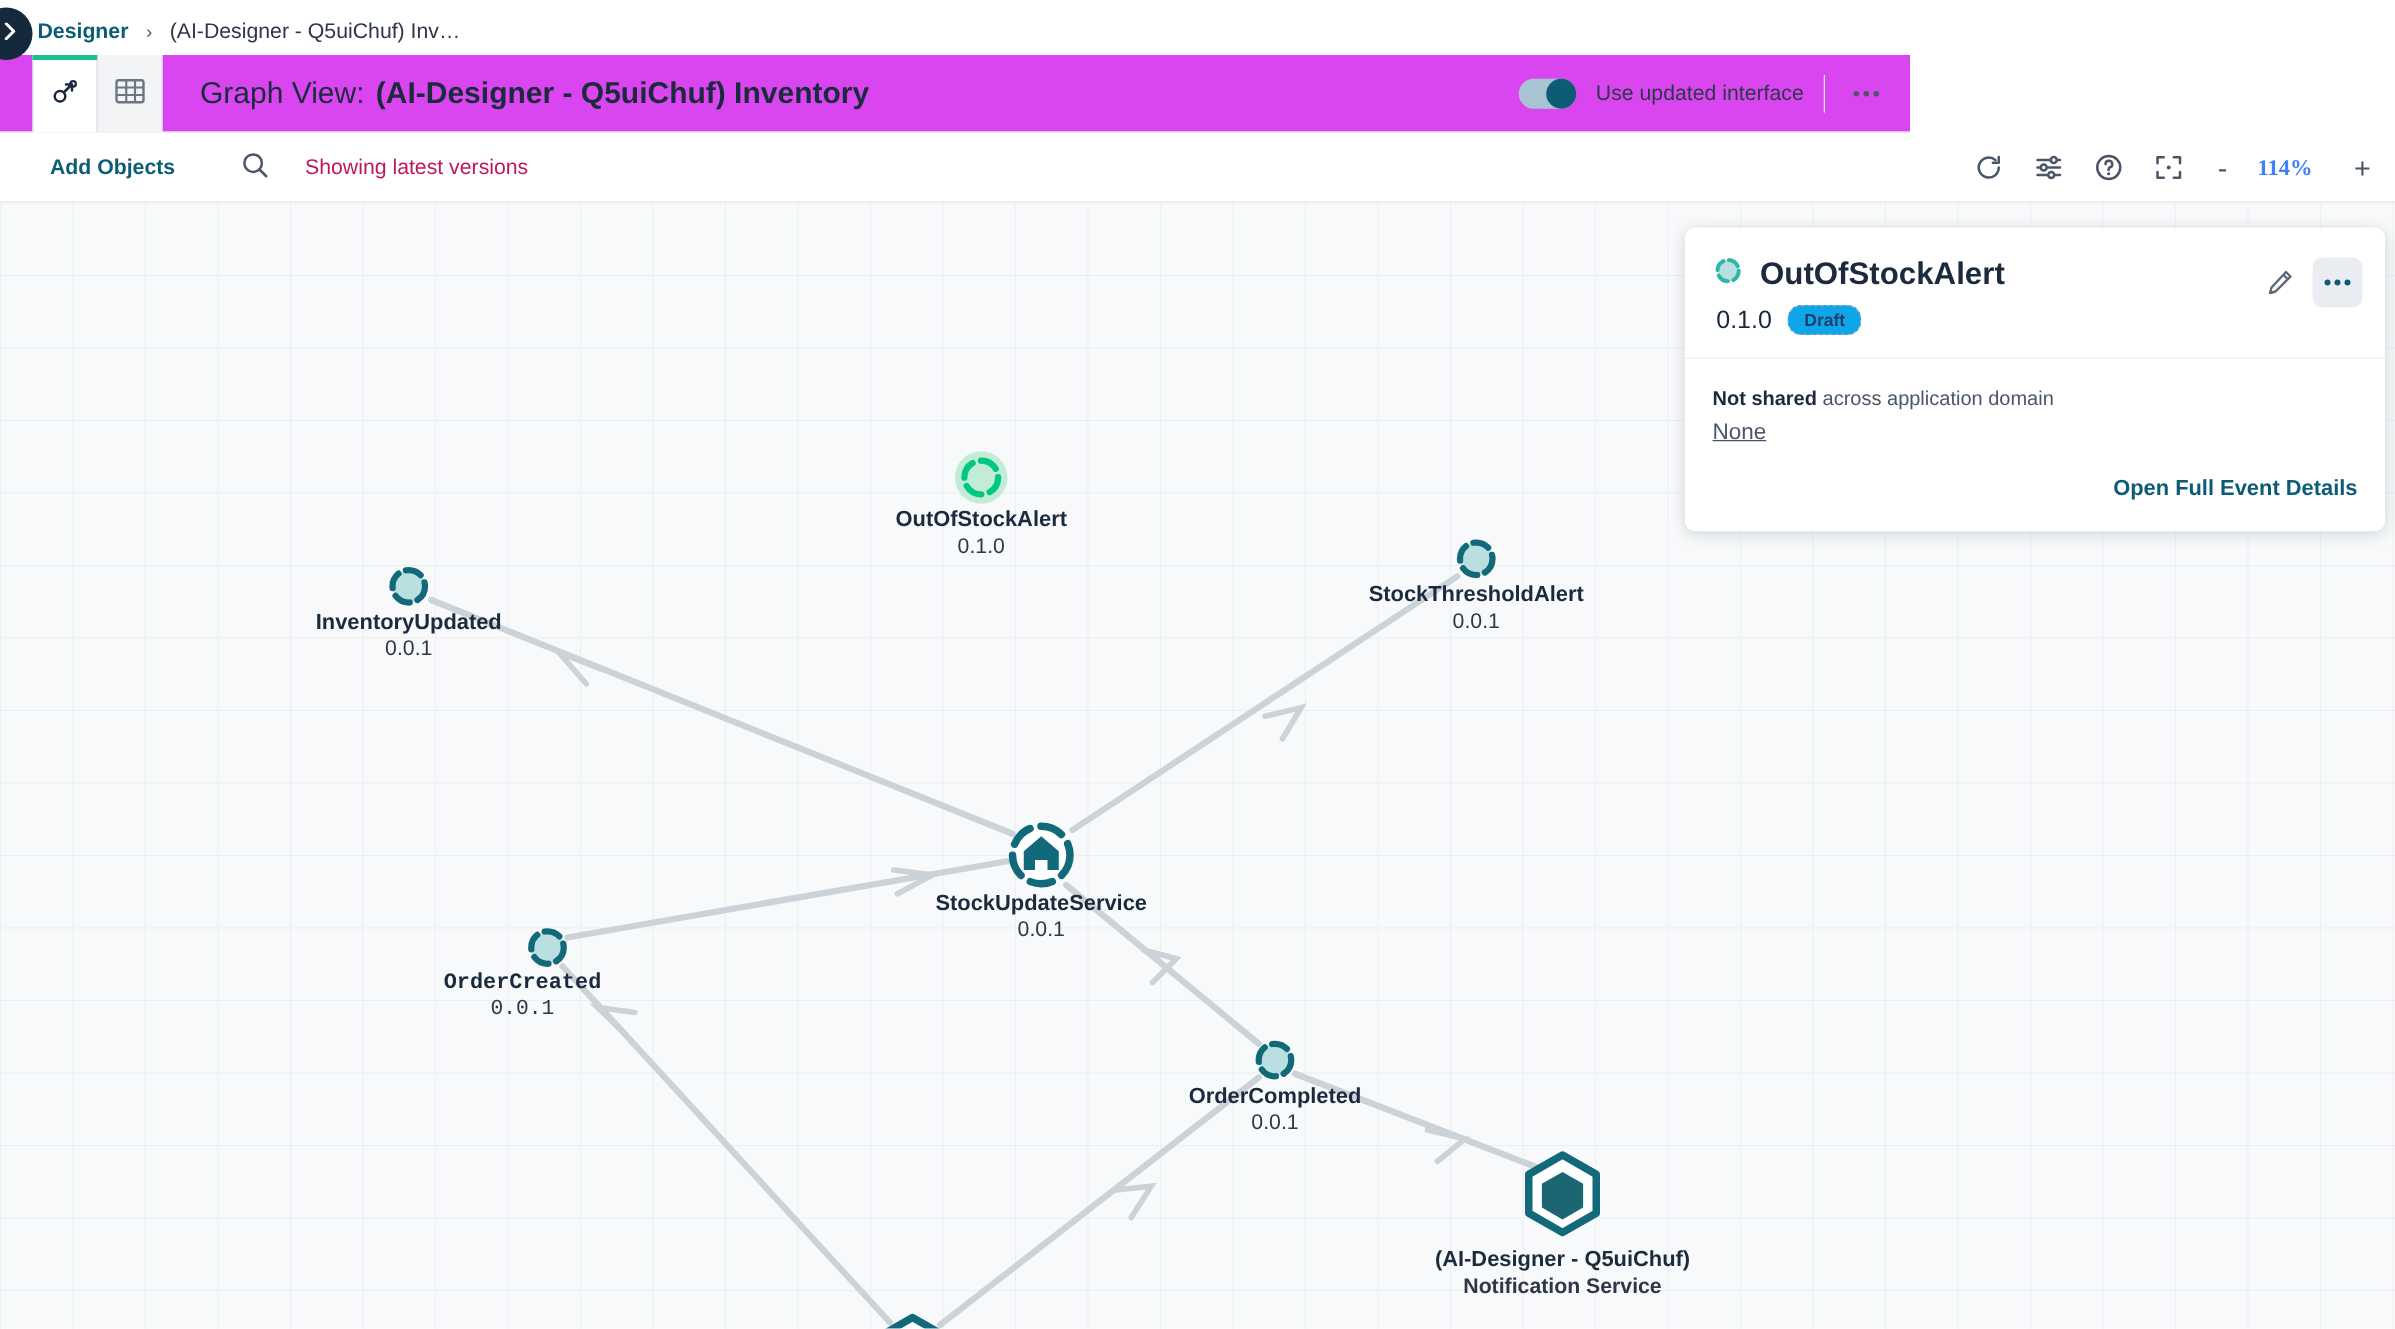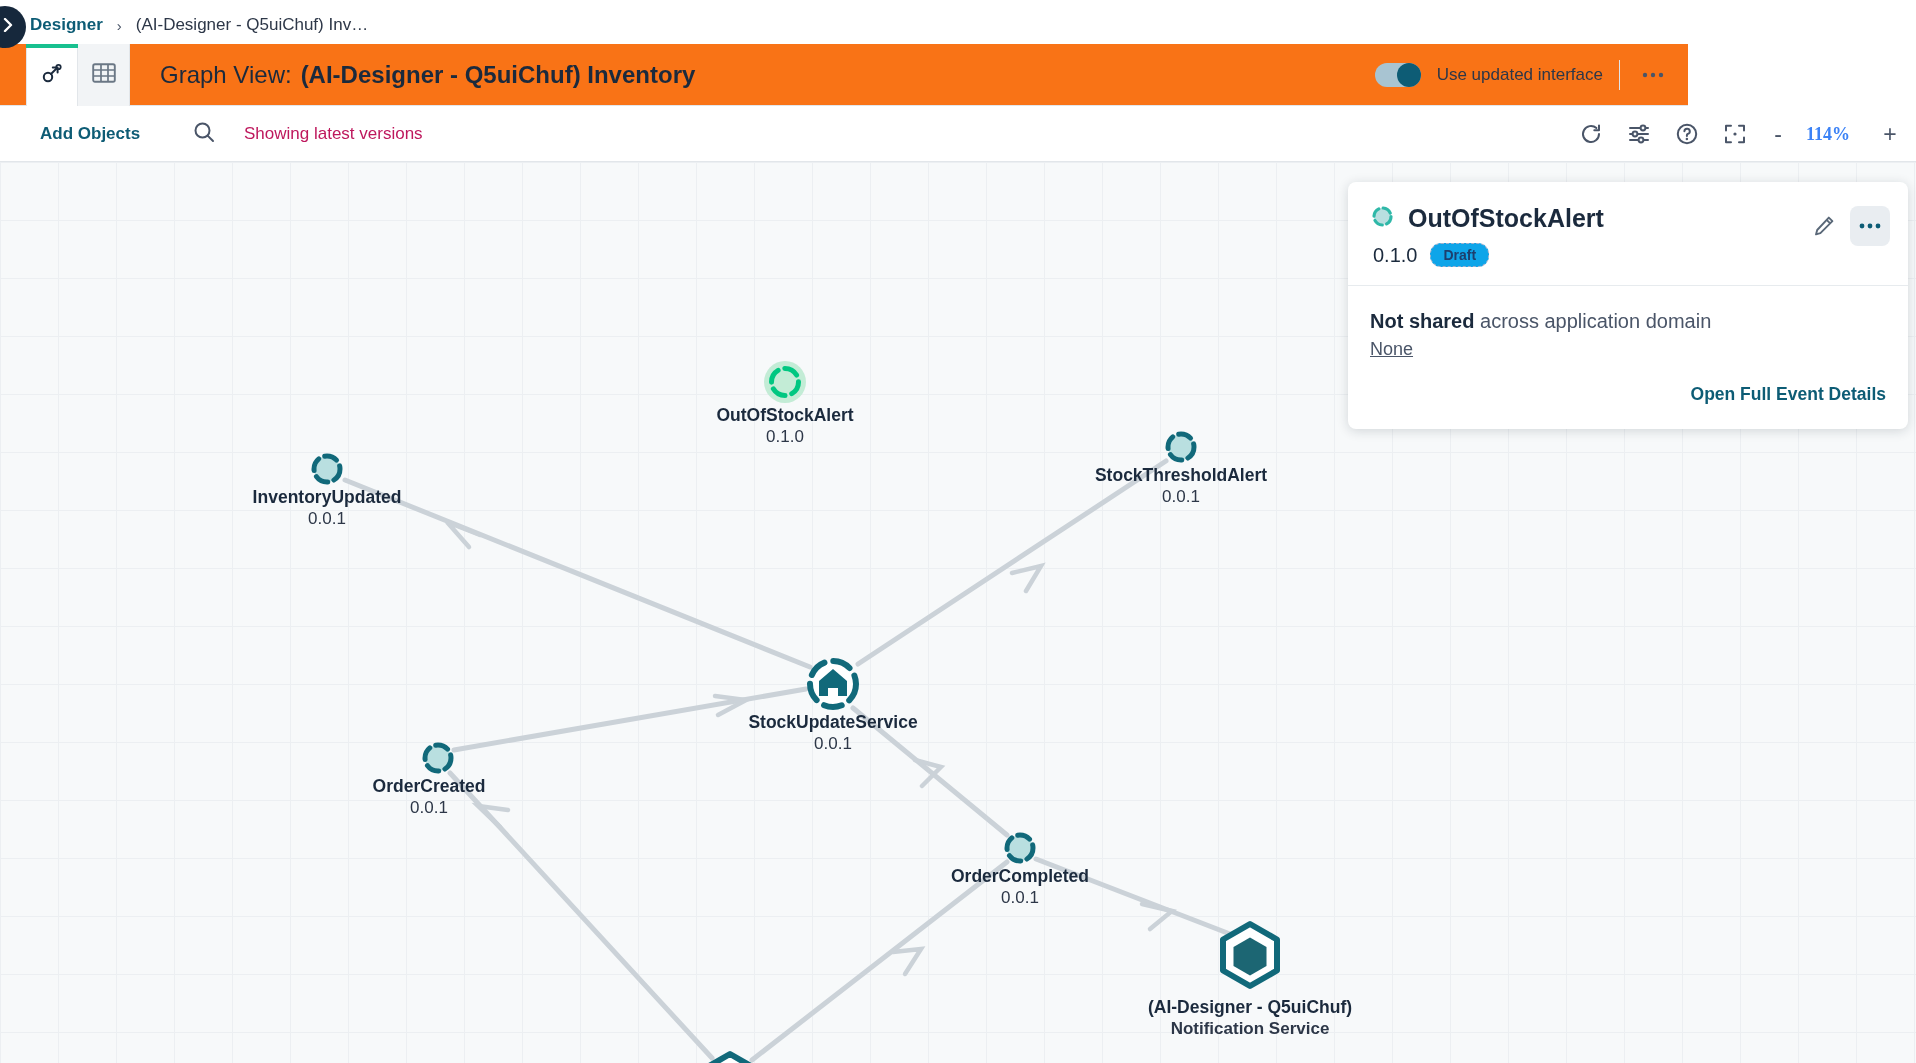--- a/index.html
+++ b/index.html
@@ -25,22 +25,22 @@
     position: absolute; left: 30px; top: 12px;
     display: flex; align-items: center; gap: 14px;
     font-size: 17px; height: 26px;
   }
   .crumb-link { color: #0d5c75; font-weight: 700; cursor: pointer; }
   .crumb-sep { color: #4a5568; font-size: 15px; }
   .crumb-current { color: #2d3748; font-weight: 400; }
 
   
   .header {
-    position: absolute; left: 0; top: 44px; width: 1688px; height: 62px;
-    border-bottom: 1px solid #e2e6ea; background: #f97316;
+    position: absolute; left: 0; top: 44px; width: 1528px; height: 62px;
+    border-bottom: 1px solid #e2e6ea; background: #d946ef;
   }
   .tabs { position: absolute; left: 26px; top: 0; display: flex; height: 62px; }
   .tab {
     width: 52px; height: 62px; display: flex; align-items: center; justify-content: center;
     position: relative; cursor: pointer; background: #fff;
     border-left: 1px solid #e2e6ea; border-right: 1px solid #e2e6ea;
   }
   .tab + .tab { border-left: none; background: #f2f4f6; }
   .tab.active::before {
     content: ""; position: absolute; left: -1px; right: -1px; top: 0; height: 4px;
@@ -134,21 +134,21 @@
     font-size: 14px; font-weight: 700; color: #1d3f6e; padding: 3px 12px;
     border: 1px dashed #9fb0cc; border-radius: 11px; background: #0ea5e9;
   }
   .panel-actions { position: absolute; right: 18px; top: 24px; display: flex; align-items: center; gap: 6px; }
   .icon-btn {
     width: 40px; height: 40px; border-radius: 8px; display:flex; align-items:center; justify-content:center;
     cursor: pointer; color:#5a6878;
   }
   .icon-btn.active { background: #e9edf1; }
   .panel-body { padding: 24px 22px 24px 22px; }
-  .share-line { font-size: 20px; color: #4a5568; }
+  .share-line { font-size: 16px; color: #4a5568; }
   .share-line b { color: #1b2a3d; font-weight: 700; }
   .field-label { font-size: 18px; color: #5a6878; margin-top: 26px; }
   .field-value { font-size: 18px; color: #4a5568; margin-top: 6px; text-decoration: underline; }
   .panel-foot { padding: 0 22px 24px 22px; text-align: right; }
   .link-strong { font-size: 17.5px; font-weight: 700; color: #0d5c75; cursor: pointer; }
 
   
   .ctx-menu {
     position: absolute; left: 1700px; top: 245px; width: 182px;
     background: #fff; border-radius: 6px; box-shadow: 0 3px 14px rgba(20,30,45,.2);
@@ -348,21 +348,21 @@
       <span class="node-ver">0.0.1</span>
     </div>
     <div class="node-label" style="left:1181px; top:303px;">
       <span>StockThresholdAlert</span>
       <span class="node-ver">0.0.1</span>
     </div>
     <div class="node-label" style="left:833px; top:550px;">
       <span>StockUpdateService</span>
       <span class="node-ver">0.0.1</span>
     </div>
-    <div class="node-label" style="left:429px; top:614px;">
+    <div class="node-label" style="left:418px; top:614px;font-family:Liberation Mono, monospace;">
       <span>OrderCreated</span>
       <span class="node-ver">0.0.1</span>
     </div>
     <div class="node-label" style="left:1020px; top:704px;">
       <span>OrderCompleted</span>
       <span class="node-ver">0.0.1</span>
     </div>
     <div class="node-label" style="left:1250px; top:835px;">
       <span>(AI-Designer - Q5uiChuf)</span>
       <span class="node-ver" style="font-weight:700;">Notification Service</span>

